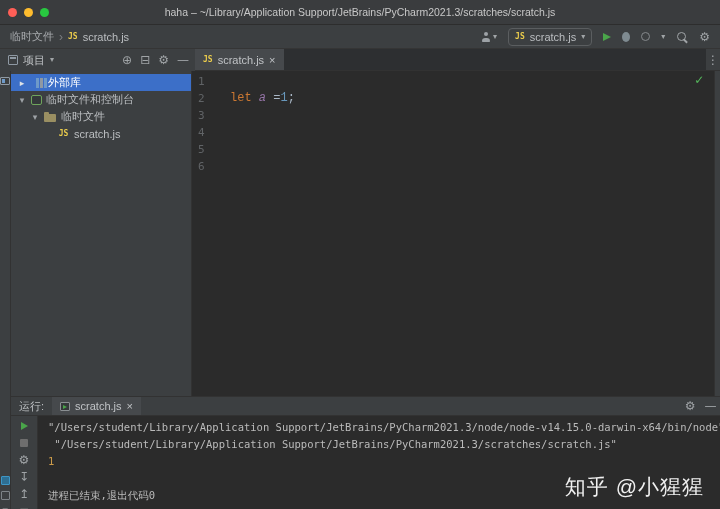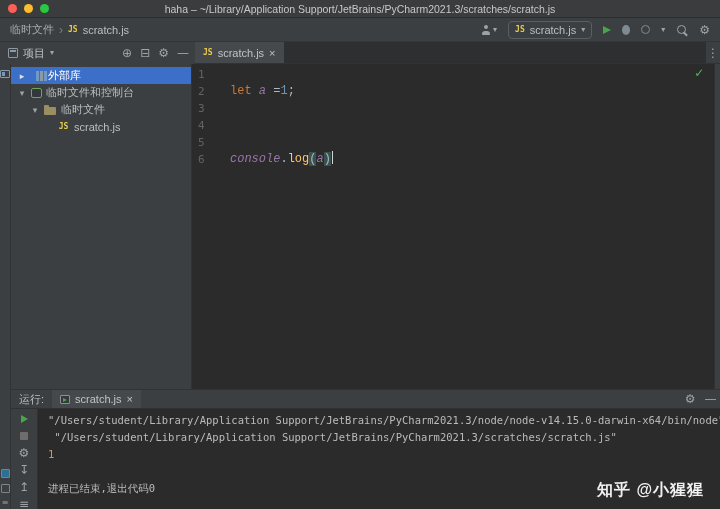--- a/index.html
+++ b/index.html
@@ -3,21 +3,21 @@
 <meta charset="utf-8">
 <style>
   * { box-sizing: border-box; margin: 0; padding: 0; }
   html,body { background:#222; }
   .window {
     position: relative; width: 720px; height: 509px; overflow: hidden;
     background: #3c3f41; font-family: "Liberation Sans", "DejaVu Sans", sans-serif;
     font-size: 11px; color: #bbbbbb; user-select: none;
   }
   
-  .titlebar { height:18px; background:#3a3c3e; border-bottom:1px solid #2d2d2d; position:relative; display:flex; align-items:center; }
+  .titlebar { height:25px; background:#3a3c3e; border-bottom:1px solid #2d2d2d; position:relative; display:flex; align-items:center; }
   .traffic { display:flex; gap:7px; margin-left:8px; }
   .tl { width:9px; height:9px; border-radius:50%; display:inline-block; }
   .tl.red{ background:#ff5f57; } .tl.yellow{ background:#febc2e; } .tl.green{ background:#28c840; }
   .win-title { position:absolute; left:0; right:0; text-align:center; font-size:10.5px; color:#c8c8c8; white-space:nowrap; }
   
   .navbar { height:24px; display:flex; align-items:center; justify-content:space-between; padding:0 10px 0 10px; border-bottom:1px solid #353535; }
   .breadcrumbs { display:flex; align-items:center; gap:5px; }
   .crumb { color:#a7aaad; } .crumb.file { color:#bcbfc2; }
   .crumb-sep { color:#7b7e81; font-size:12px; }
   .nav-actions { display:flex; align-items:center; gap:11px; }
@@ -100,21 +100,21 @@
   
   .console-row { flex:1; display:flex; background:#2b2b2b; border-top:1px solid #323232; }
   .console-toolbar { width:27px; background:#3c3f41; border-right:1px solid #323232; display:flex; flex-direction:column; align-items:center; padding-top:4px; gap:5px; }
   .ct-icon { height:12px; display:flex; align-items:center; justify-content:center; }
   .ct-play { width:0; height:0; border-top:4px solid transparent; border-bottom:4px solid transparent; border-left:7px solid #4aa54a; }
   .ct-stop { width:8px; height:8px; background:#6e6e6e; border-radius:1px; }
   .console-output { flex:1; padding:3px 0 0 10px; overflow:hidden; font-family:"DejaVu Sans Mono", monospace; font-size:10.5px; }
   .console-line { height:17px; line-height:17px; white-space:pre; color:#bbbbbb; }
   .console-line.c-number { color:#cc9b4a; }
   
-  .watermark { position:absolute; right:16px; bottom:8px; font-size:16px; font-weight:bold; color:#ffffff; opacity:0.93; letter-spacing:1px; }
+  .watermark { position:absolute; right:16px; bottom:8px; font-size:21px; font-weight:normal; color:#ffffff; opacity:0.93; letter-spacing:1px; }
 </style>
 </head>
 <body>
 
 <div class="window">
 
   <div class="titlebar">
     <div class="traffic">
       <span class="tl red"></span>
       <span class="tl yellow"></span>
@@ -225,21 +225,21 @@
           </div>
 
         <div class="editor">
           <span class="inspection-ok">✓</span>
           <div>
               <div class="code-line"><span class="gutter-num">1</span><span class="code-text"></span></div>
               <div class="code-line"><span class="gutter-num">2</span><span class="code-text"><span class="tok-keyword">let</span><span class="tok-plain"> </span><span class="tok-var">a</span><span class="tok-plain"> =</span><span class="tok-number">1</span><span class="tok-plain">;</span></span></div>
               <div class="code-line"><span class="gutter-num">3</span><span class="code-text"></span></div>
               <div class="code-line"><span class="gutter-num">4</span><span class="code-text"></span></div>
               <div class="code-line"><span class="gutter-num">5</span><span class="code-text"></span></div>
-              <div class="code-line"><span class="gutter-num">6</span><span class="code-text"><span class="tok-var">console</span><span class="tok-plain">.</span><span class="tok-func">log</span><span class="tok-paren">(</span><span class="tok-var">a</span><span class="tok-paren">)</span><span class="caret"></span></span></div>
+              <div class="code-line"><span class="gutter-num">6</span></div>
             </div>
         </div>
 
         <div class="stripe-right"></div>
       </div>
 
       <div class="run-header">
         <span class="run-label">运行:</span>
         <div class="run-tab">
           <span class="run-tab-icon"></span>

